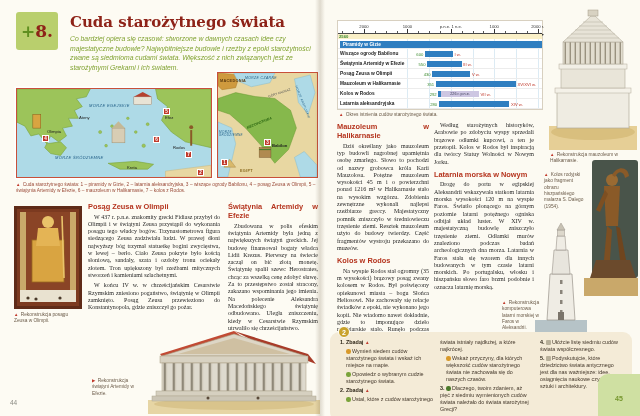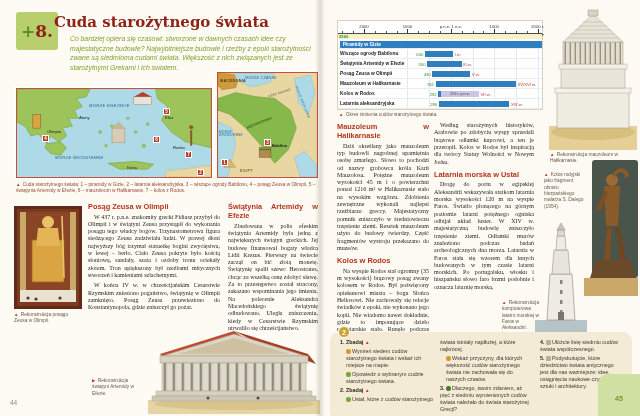--- a/index.html
+++ b/index.html
@@ -9,21 +9,21 @@
   .page.left{left:0;background:#fdfbf3}
   .page.right{left:320px;background:#fcfaf2}
   .fold{position:absolute;left:315px;top:0;width:10px;height:416px;z-index:6;
         background:linear-gradient(90deg,rgba(0,0,0,0),rgba(90,70,40,.18) 50%,rgba(0,0,0,0))}
 
   
   .badge{position:absolute;left:16px;top:12px;width:42px;height:38px;background:#b9cf6d;border-radius:3px;
          display:flex;align-items:center;justify-content:center;font-family:"DejaVu Serif",serif;font-weight:bold;font-size:17px}
   .badge .plus{color:#5f8f1f}
   .badge .bnum{color:#8e2318}
-  .title{position:absolute;left:54px;top:13px;margin:0;font-family:"DejaVu Serif",serif;font-weight:bold;font-size:15px;color:#8e2318}
+  .title{position:absolute;left:70px;top:13px;margin:0;font-family:"DejaVu Serif",serif;font-weight:bold;font-size:15px;color:#8e2318}
   .intro{position:absolute;left:70px;top:34px;width:246px;margin:0;font-style:italic;font-size:6.8px;line-height:1.42;color:#7fa12e}
 
   
   .map{position:absolute;border:1px solid #c8503a;box-shadow:0 0 0 1.5px #fff;overflow:hidden;background:#aedae7}
   .map svg{display:block;width:100%;height:100%}
   .map1{left:16px;top:88px;width:196px;height:90px}
   .map2{left:217px;top:72px;width:101px;height:106px}
   .mlab{position:absolute;white-space:nowrap;pointer-events:none}
   .sea{font-size:4px;font-style:italic;color:#1f5d86;letter-spacing:.4px}
   .city{font-size:4.2px;color:#1d1d1d}
@@ -328,21 +328,21 @@
 
     <article class="col" style="left:17px;top:122px;width:92px">
       <h3>Mauzoleum w Halikarnasie</h3>
       <p>Dziś określany jako mauzoleum typ budowli nagrobnej upamiętnia osobę zmarłego. Słowo to pochodzi od nazwy grobowca króla Karii Mauzolosa. Potężne mauzoleum wysokości 45 m i o powierzchni ponad 1216 m² w Halikarnasie stało na wysokim wzgórzu. Zdobienia zewnętrzne wykonali najlepsi rzeźbiarze greccy. Majestatyczny pomnik zniszczyło w średniowieczu trzęsienie ziemi. Resztek mauzoleum użyto do budowy twierdzy. Część fragmentów wystroju przekazano do muzeów.</p>
       <h3 style="margin-top:4px">Kolos w Rodos</h3>
       <p>Na wyspie Rodos stał ogromny (35 m wysokości) brązowy posąg zwany kolosem w Rodos. Był poświęcony opiekunowi miasta – bogu Słońca Heliosowi. Nie zachowały się relacje świadków z epoki, nie wykonano jego kopii. Nie wiadomo nawet dokładnie, gdzie to imponujące dzieło rzeźbiarskie stało. Runęło podczas trzęsienia ziemi w 226 r. p.n.e.</p>
     </article>
 
     <article class="col" style="left:114px;top:122px;width:100px">
       <p>Według starożytnych historyków, Arabowie po zdobyciu wyspy sprzedali brązowe odłamki kupcowi, a ten je przetopił. Kolos w Rodos był inspiracją dla twórcy Statuy Wolności w Nowym Jorku.</p>
-      <h3 style="margin-top:4px">Latarnia morska w Ustal</h3>
+      <h3 style="margin-top:4px">Latarnia morska w Nowym</h3>
       <p>Drogę do portu w egipskiej Aleksandrii wskazywała statkom latarnia morska wysokości 120 m na wyspie Faros. Światło płonącego na górnym poziomie latarni potężnego ogniska odbijał układ luster. W XIV w. majestatyczną budowlę zniszczyło trzęsienie ziemi. Odłamki murów znaleziono podczas badań archeologicznych dna morza. Latarnia w Faros stała się wzorem dla innych budowanych w tym czasie latarni morskich. Po portugalsku, włosku i hiszpańsku słowo faro brzmi podobnie i oznacza latarnię morską.</p>
     </article>
 
     <figure class="fig" style="left:229px;top:8px;width:88px;height:142px">
       <svg viewBox="0 0 88 142">
         <defs>
           <pattern id="mcols" width="5" height="22" patternUnits="userSpaceOnUse">
             <rect width="5" height="22" fill="#e2ddcf"></rect>
             <rect x="0.6" width="1.4" height="22" fill="#9a9280"></rect>
           </pattern>

